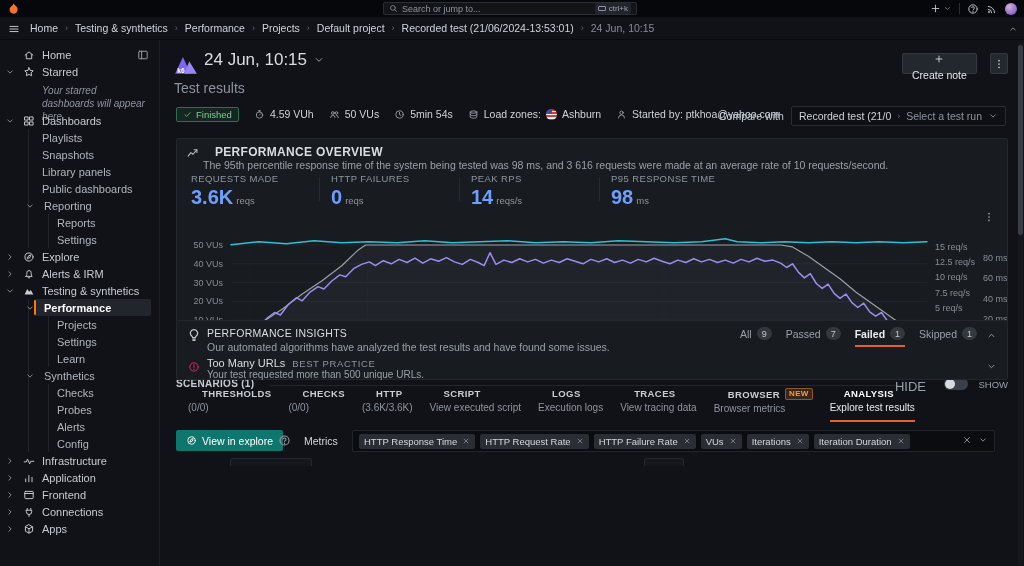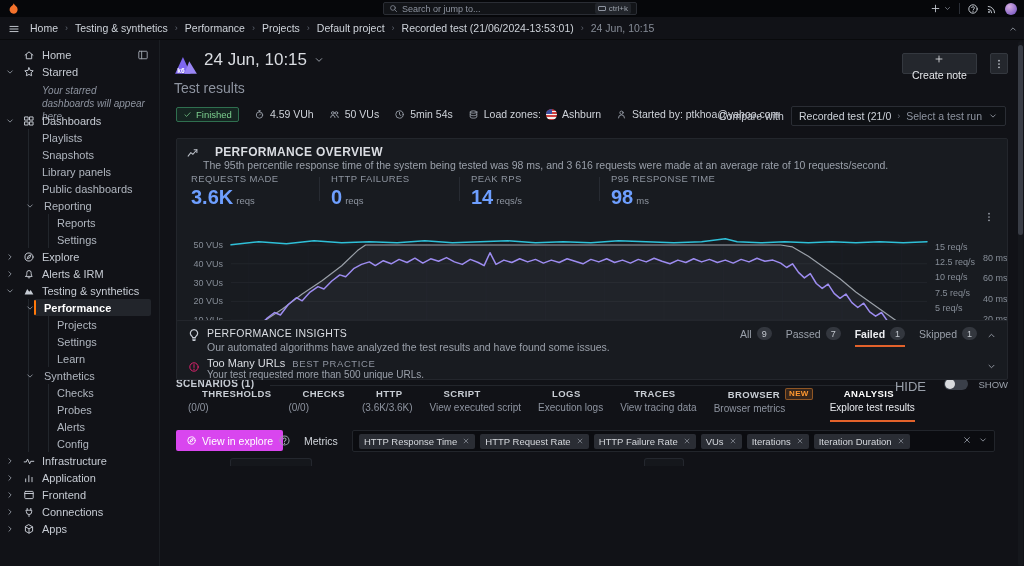--- a/index.html
+++ b/index.html
@@ -99,21 +99,21 @@
   .rtabs{position:absolute;left:28px;top:348px;display:flex;gap:17px;}
   .rtab{cursor:pointer;padding-bottom:6px;border-bottom:2px solid transparent;}
   .rtab .t{font-size:9.5px;font-weight:bold;letter-spacing:.4px;color:#c9ced5;display:flex;align-items:center;gap:5px;margin-left:14px;}
   .rtab .s{margin-top:3px;font-size:10px;color:#8e94a0;white-space:nowrap;}
   .rtab.active{border-bottom-color:#e3622b;}
   .rtab.active .t{color:#fff;}
   .rtab.active .s{color:#e8eaee;text-align:center;}
   .newbadge{font-size:8px;font-weight:bold;color:#ff9830;background:rgba(255,146,48,.16);border:1px solid rgba(255,146,48,.45);border-radius:2px;padding:0 3px;line-height:10px;letter-spacing:.3px;}
 
   .toolbar{position:absolute;left:16px;right:16px;top:390px;height:22px;}
-  .btn-blue{position:absolute;left:0;top:0;height:21px;display:flex;align-items:center;gap:5px;padding:0 10px;background:#d946ef;border-radius:2px;color:#fff;font-size:10.5px;cursor:pointer;border:none;}
+  .btn-blue{position:absolute;left:0;top:0;height:21px;display:flex;align-items:center;gap:5px;padding:0 10px;background:#0f766e;border-radius:2px;color:#fff;font-size:10.5px;cursor:pointer;border:none;}
   .tb-help{position:absolute;left:102px;top:4px;color:#9aa0aa;cursor:pointer;}
   .metrics-lb{position:absolute;left:128px;top:5px;font-size:10.5px;color:#d0d4da;}
   .mselect{position:absolute;left:176px;right:13px;top:0;height:22px;background:#0b0c10;border:1px solid #22252b;border-radius:2px;display:flex;align-items:center;gap:5px;padding:0 26px 0 6px;cursor:text;}
   .chip{display:flex;align-items:center;gap:5px;height:15px;background:#2a2d34;border-radius:2px;padding:0 5px;font-size:9.5px;color:#d5d8dd;white-space:nowrap;cursor:pointer;}
   .chip .x{color:#9aa0aa;font-size:9px;}
   .msel-icons{position:absolute;right:6px;top:4px;display:flex;gap:6px;color:#9aa0aa;}
 
   .hintbox{position:absolute;background:#15171c;border:1px solid #24272e;border-bottom:none;border-radius:3px 3px 0 0;}
 
   .scrollbar{position:absolute;right:1px;top:41px;bottom:0;width:5px;background:#15171c;border-radius:3px;}

